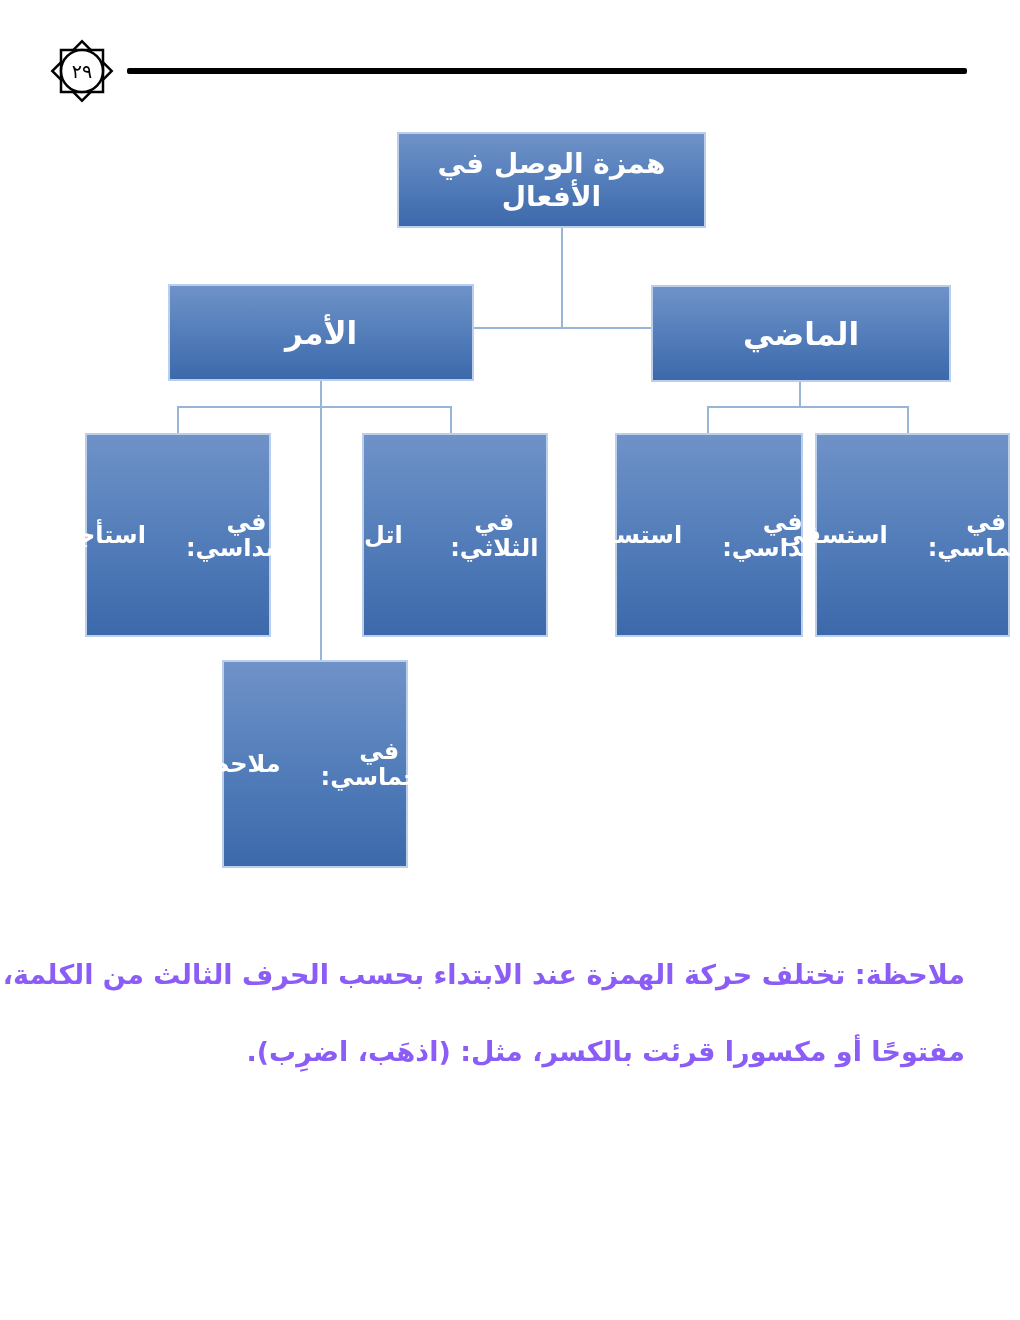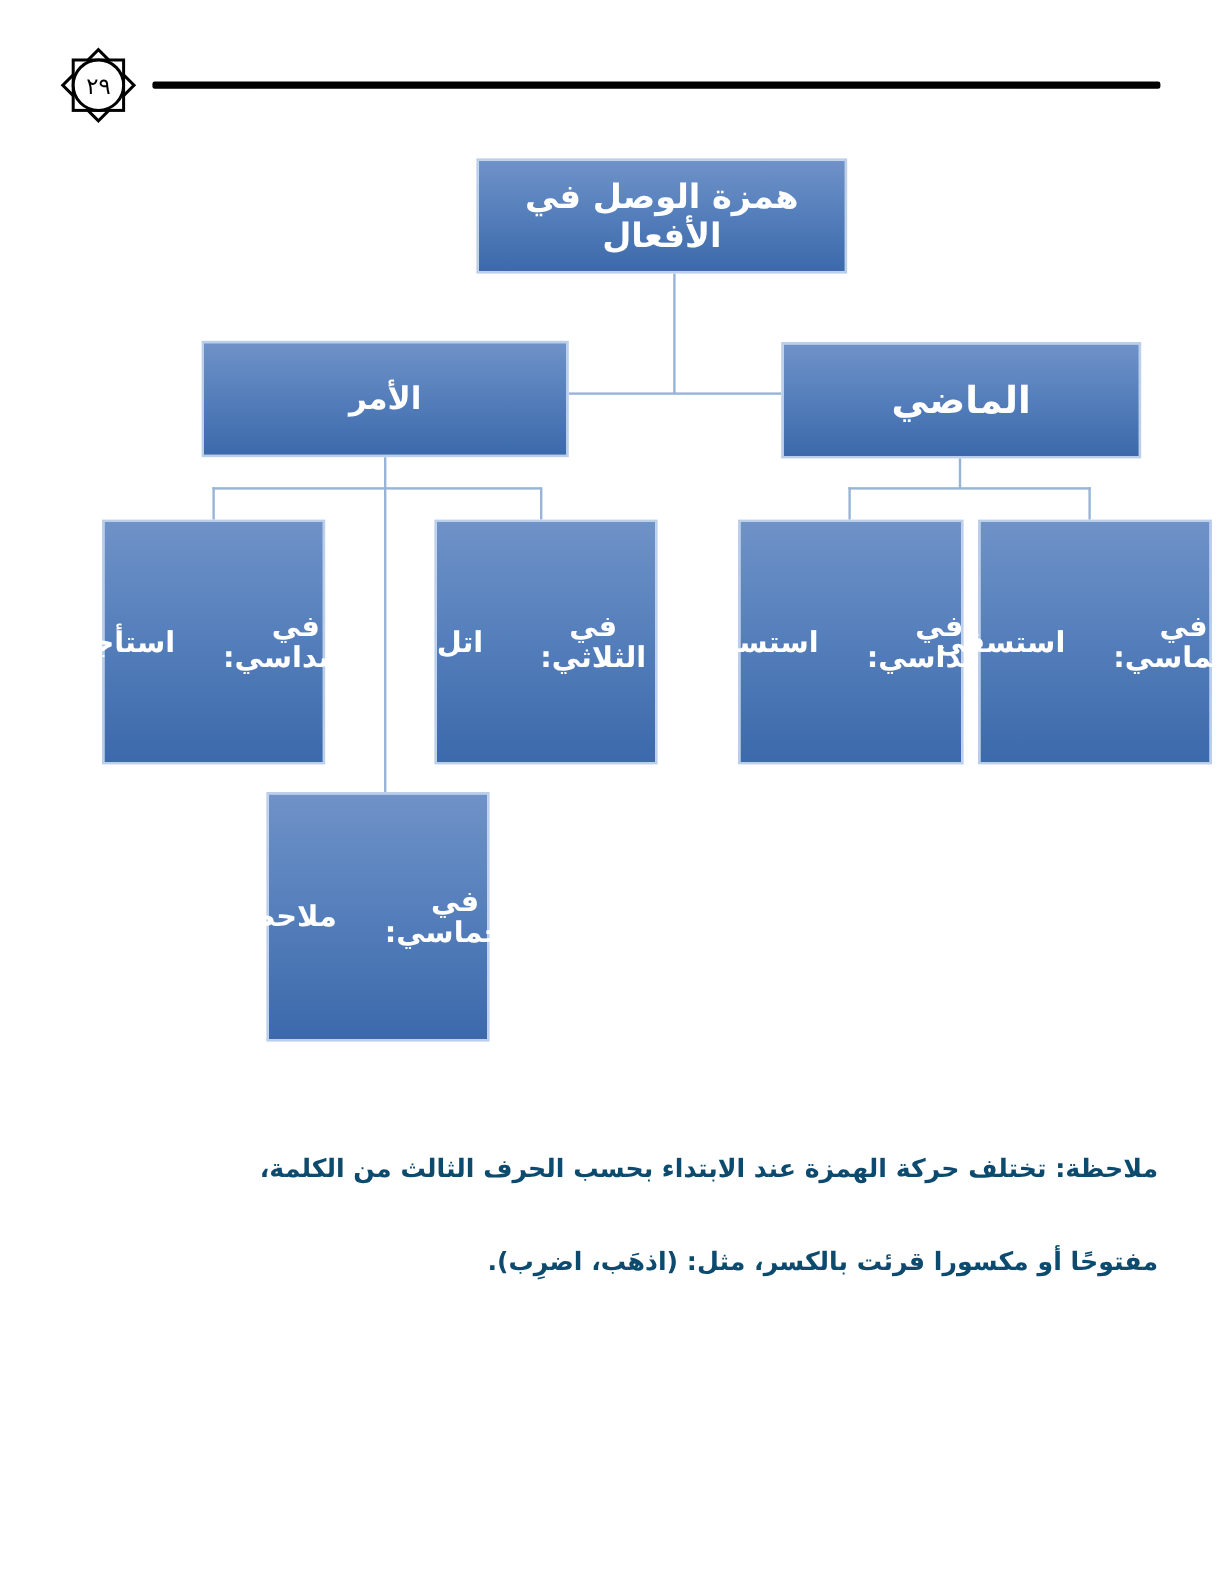--- a/index.html
+++ b/index.html
@@ -51,21 +51,21 @@
     justify-content: center;
     text-align: center;
     box-sizing: border-box;
   }
   .node.leaf {
     gap: 40px;
     font-size: 24px;
     line-height: 1.1;
   }
   .node-root  { left: 397px; top: 132px; width: 309px; height: 96px; font-size: 28px; align-items: center; }
-  .node-amr   { left: 168px; top: 284px; width: 306px; height: 97px; font-size: 26px; }
+  .node-amr   { left: 168px; top: 284px; width: 306px; height: 97px; font-size: 31px; }
   .node-madi  { left: 651px; top: 285px; width: 300px; height: 97px; font-size: 31px; align-items: center; }
   .leaf-amr-sudasi   { left:  85px; top: 433px; width: 186px; height: 204px; }
   .leaf-amr-thulathi { left: 362px; top: 433px; width: 186px; height: 204px; align-items: center; }
   .leaf-madi-sudasi  { left: 615px; top: 433px; width: 188px; height: 204px; }
   .leaf-madi-khumasi { left: 815px; top: 433px; width: 195px; height: 204px; }
   .leaf-amr-khumasi  { left: 222px; top: 660px; width: 186px; height: 208px; }
 
   
   .conn { position: absolute; background: #98b4d7; }
   .c-root-v      { left: 561px; top: 228px; width: 2px;  height: 100px; }
@@ -80,23 +80,23 @@
   .c-madi-drop-r { left: 907px; top: 406px; width: 2px;  height: 27px; }
 
   
   .note {
     position: absolute;
     right: 55px;
     top: 936px;
     width: 912px;
     direction: rtl;
     text-align: right;
-    color: #0c4a6e;
+    color: #8b5cf6;
     font-weight: bold;
-    font-size: 21px;
+    font-size: 27px;
     line-height: 77px;
     white-space: nowrap;
   }
 </style>
 </head>
 <body>
 
 <svg class="ornament" viewBox="0 0 110 110" xmlns="http://www.w3.org/2000/svg">
   <rect x="34" y="34" width="42" height="42" fill="#ffffff" stroke="#000000" stroke-width="2.5" transform="rotate(45 55 55)"></rect>
   <rect x="34" y="34" width="42" height="42" fill="#ffffff" stroke="#000000" stroke-width="2.5"></rect>

